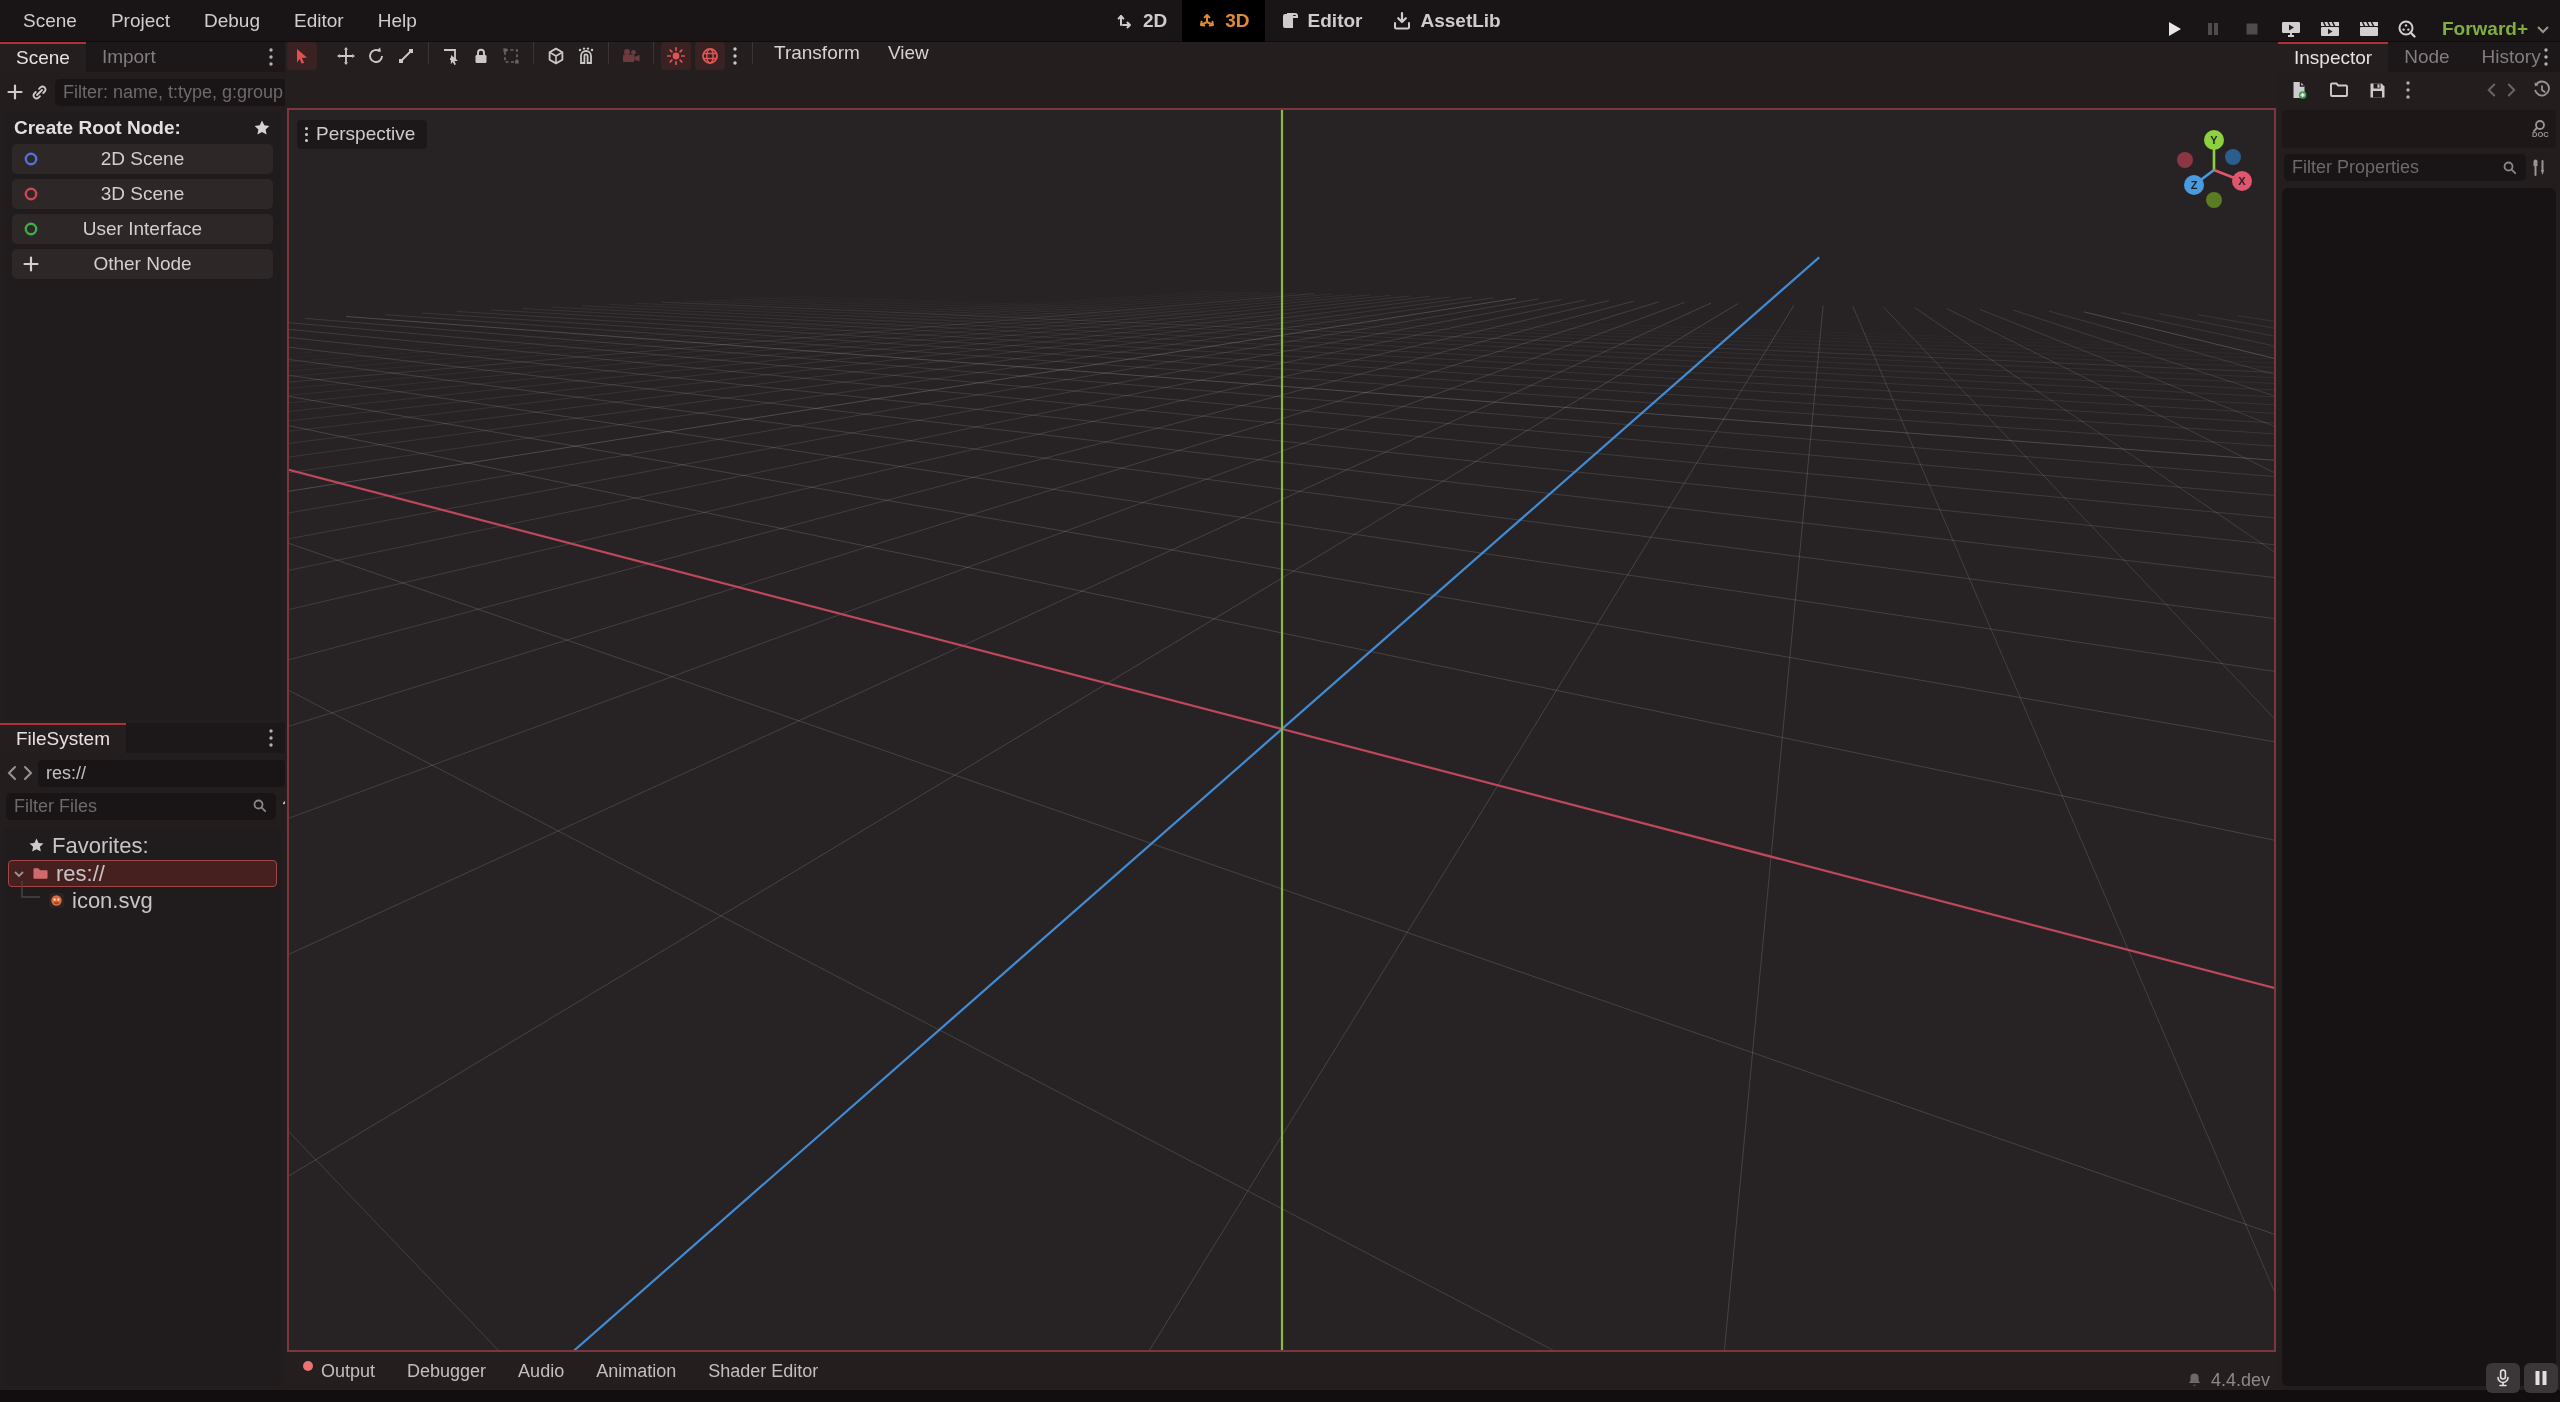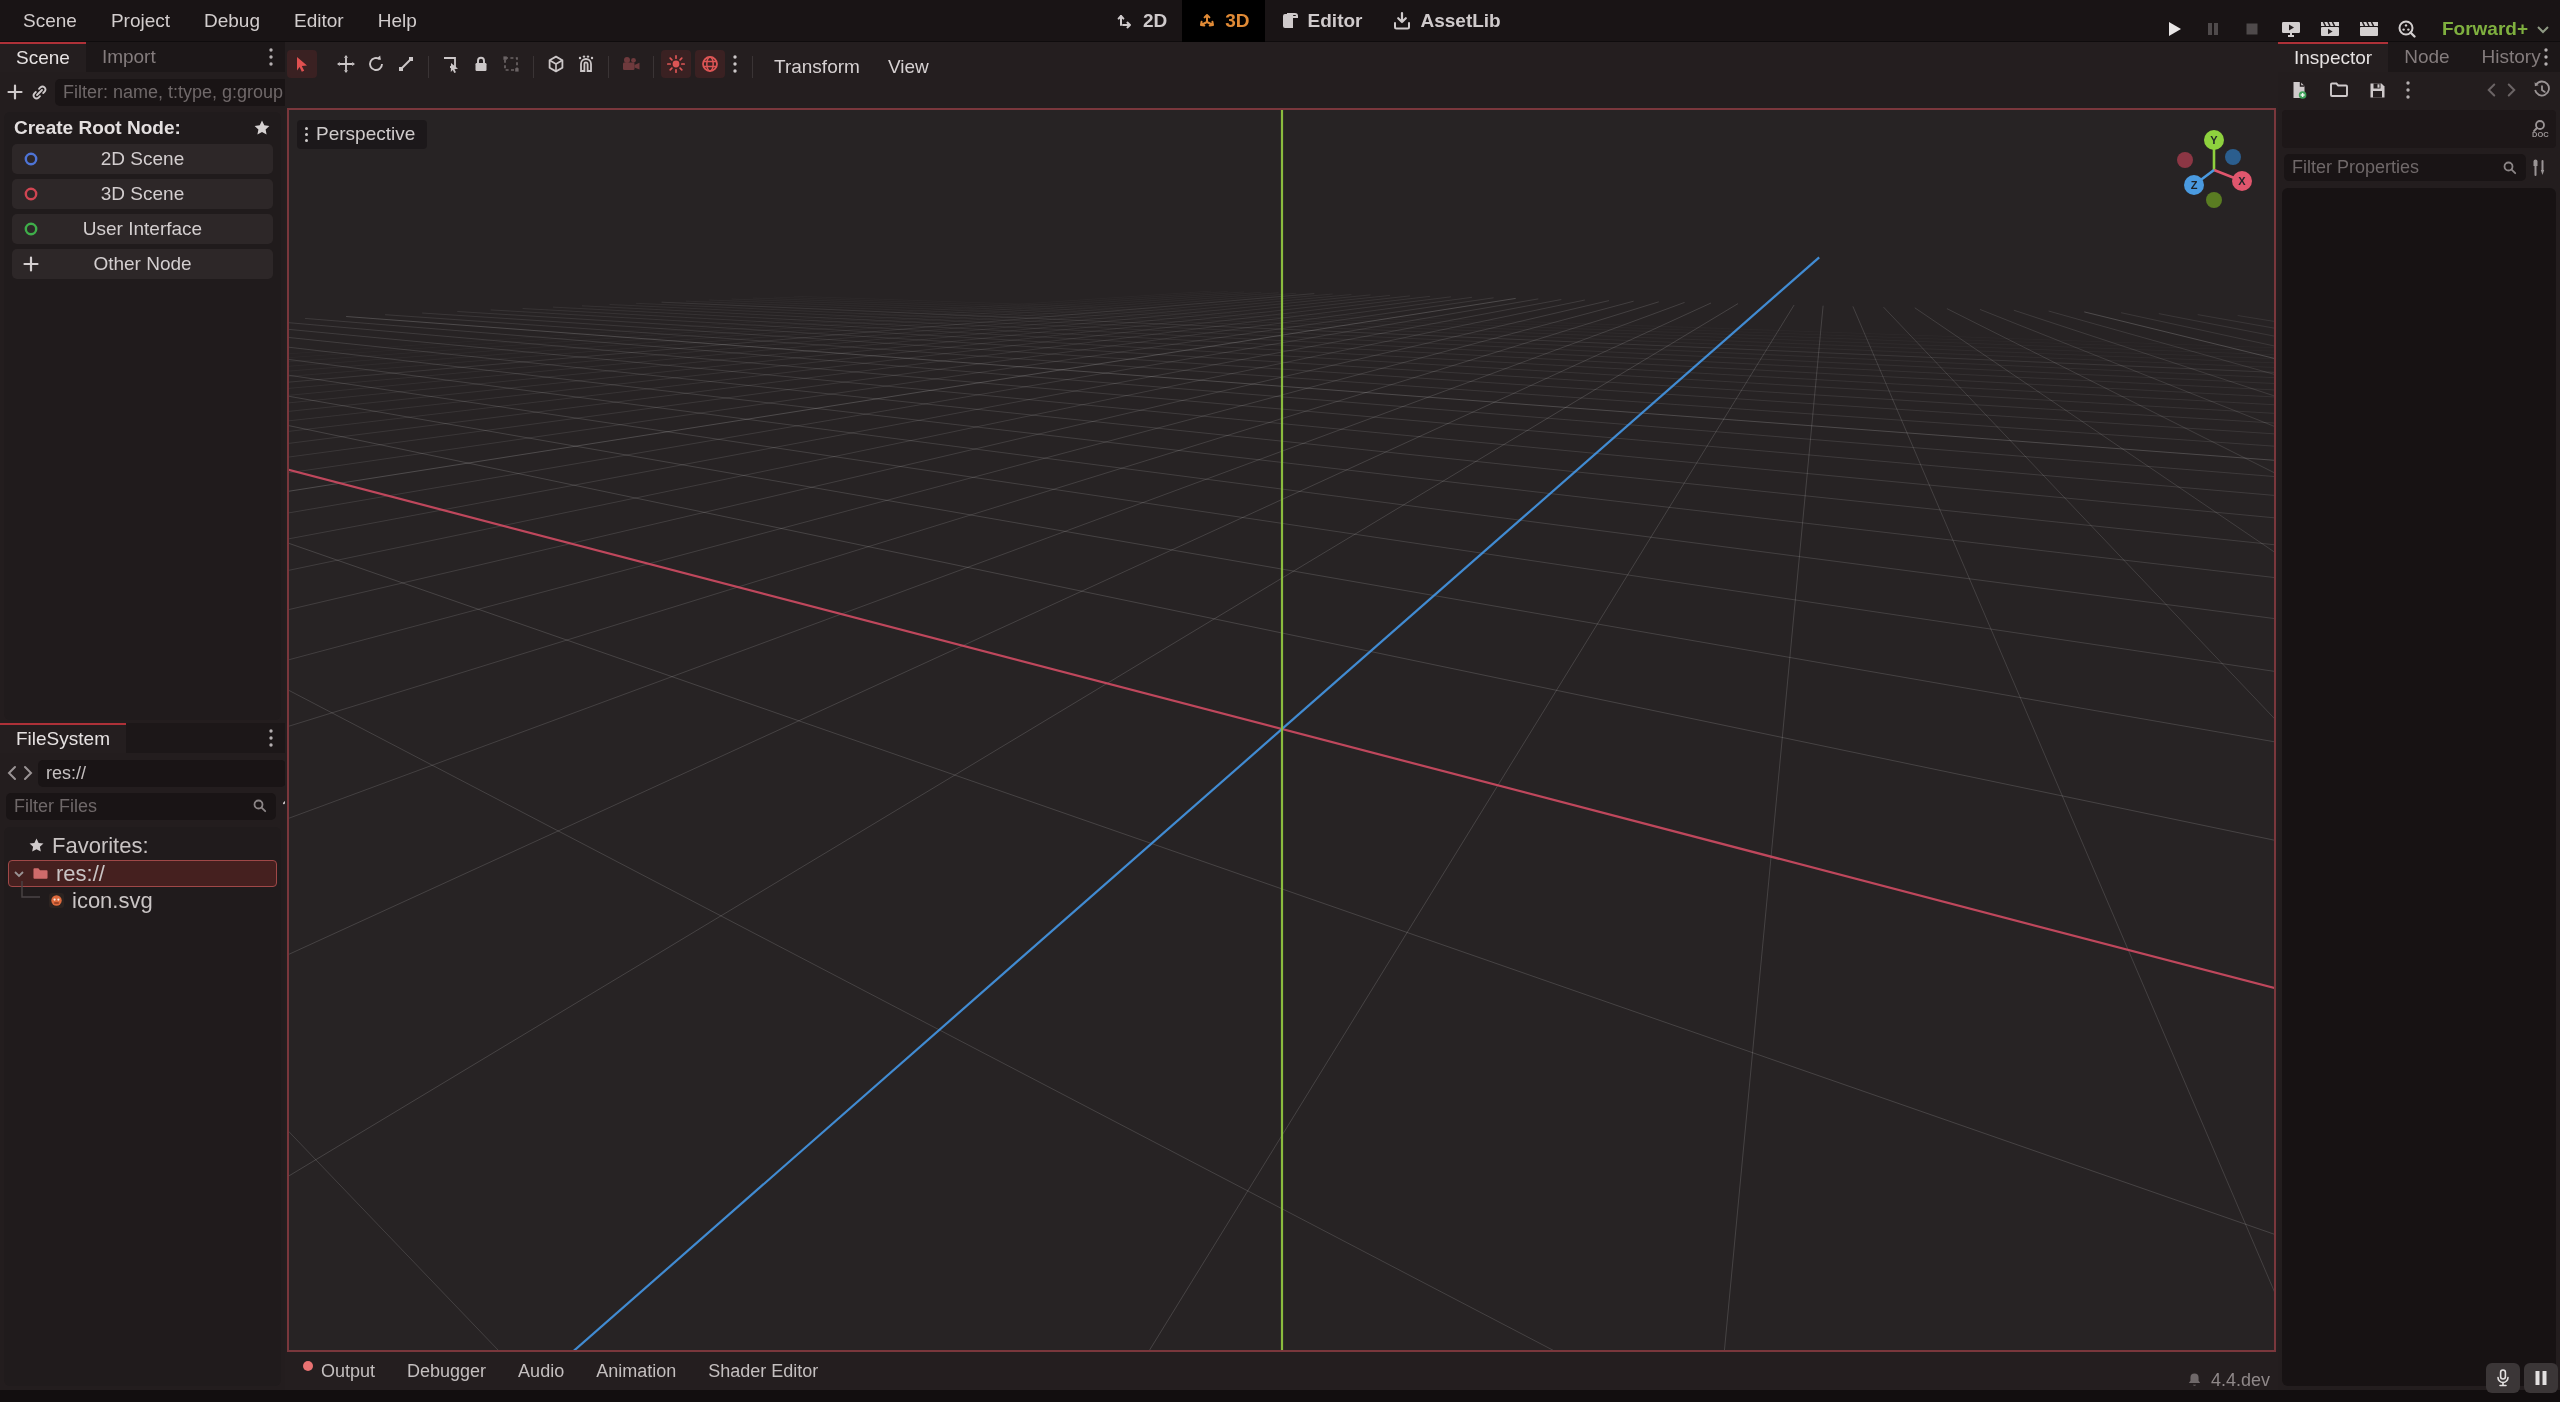--- a/index.html
+++ b/index.html
@@ -30,21 +30,21 @@
   .inputbox input::placeholder{color:#6f6869;opacity:1}
   .panel-box{background:#201b1c;border-radius:6px}
   .root-btn{position:relative;height:30px;background:#2d2728;border-radius:5px;display:flex;align-items:center;justify-content:center;color:#d3cecf;margin:0 8px 5px 8px}
   .root-btn .ric{position:absolute;left:9px;top:5px}
   
   .tree-row{height:27px;display:flex;align-items:center;gap:7px;color:#c9c4c4;font-size:22px}
   .fs-sel{background:#45201f;border:1px solid #a04848;border-radius:4px}
   
   .main{position:absolute;left:285px;top:42px;width:1993px;height:1348px;background:#241e1f}
   .scene-tabs{position:relative;height:30px;background:#1c1718;display:flex;align-items:stretch}
-  .vp-toolbar{height:36px;display:flex;align-items:flex-end;padding-left:2px}
+  .vp-toolbar{height:36px;display:flex;align-items:flex-start;padding-left:2px}
   .tbtn{width:30px;height:28px;display:flex;align-items:center;justify-content:center;border-radius:4px;color:#ccc7c8}
   .tbtn.pressed{background:#3a2122;color:#e05050}
   .tsep{width:1px;height:22px;background:#3a3435;margin:0 7px}
   .tmenu{padding:0 14px;color:#d6d1d2}
   .viewport{position:absolute;left:2px;top:66px;width:1989px;height:1244px;background:#272324;border:2px solid #7a373c;overflow:hidden}
   .persp{position:absolute;left:8px;top:10px;display:flex;align-items:center;gap:7px;background:rgba(18,14,15,.5);
          border-radius:4px;padding:3px 12px 4px 7px;color:#cfcbcb}
   .gizmo{position:absolute;right:10px;top:8px}
   .bottom-bar{position:absolute;left:0;top:1310px;width:1993px;height:38px;background:#241e1f;display:flex;align-items:center;color:#c4bfbf;font-size:18px}
   .bb-item{padding:0 16px;display:flex;align-items:flex-start;gap:8px}

